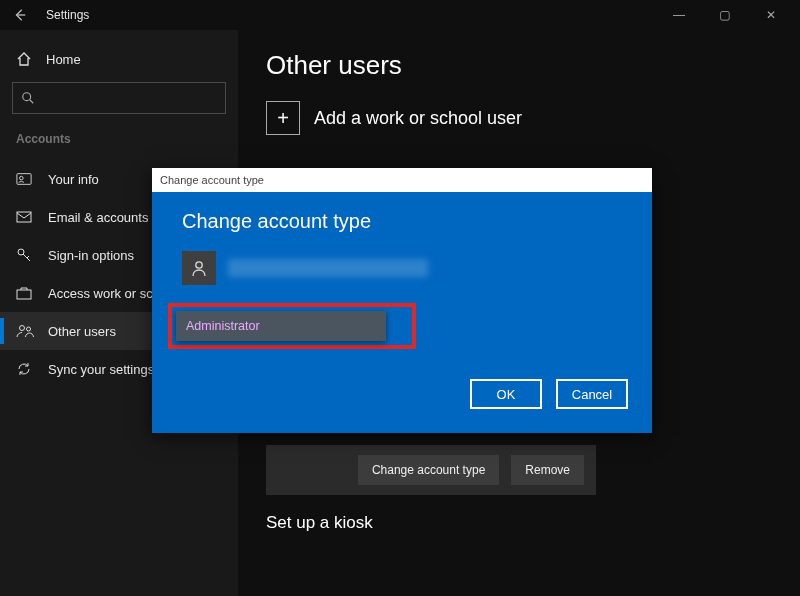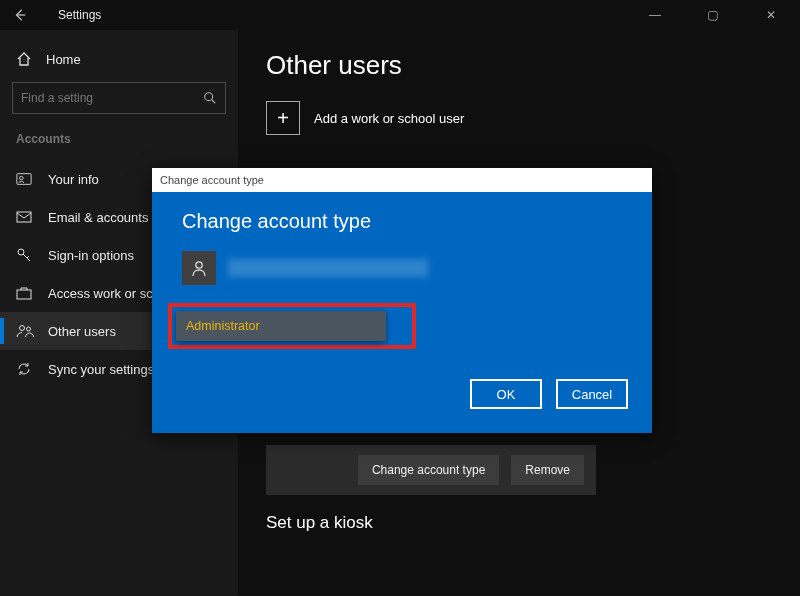--- a/index.html
+++ b/index.html
@@ -1,19 +1,19 @@
 <!DOCTYPE html>
 <html><head>
 <meta charset="utf-8">
 <style>
   * { box-sizing: border-box; margin: 0; padding: 0; font-family: "Segoe UI", Tahoma, sans-serif; }
   html, body { width: 800px; height: 596px; overflow: hidden; background: #000; color: #fff; }
   .window { position: relative; width: 800px; height: 596px; background: #0f0f0f; }
   
-  .titlebar { height: 30px; display: flex; align-items: center; padding: 0 6px; font-size: 12px; color: #e8e8e8; gap: 12px; }
+  .titlebar { height: 30px; display: flex; align-items: center; padding: 0 6px; font-size: 12px; color: #e8e8e8; }
   .titlebar .back { width: 28px; display: flex; justify-content: center; cursor: pointer; color:#bbb;}
   .titlebar .title { margin-left: 12px; }
   .titlebar .spacer { flex: 1; }
   .winbtn { width: 46px; height: 30px; display: flex; align-items: center; justify-content: center; color: #aaa; }
   
   .sidebar { position: absolute; left: 0; top: 30px; width: 238px; bottom: 0; background: #191919; padding-top: 10px; }
   .home-row, .sb-item { display: flex; align-items: center; height: 38px; padding: 0 16px; font-size: 13px; color: #e8e8e8; gap: 14px; cursor: pointer; }
   .search-wrap { margin: 4px 12px 12px 12px; height: 32px; border: 1px solid #4a4a4a; display: flex; align-items: center; padding: 0 8px; }
   .search-wrap input { flex: 1; background: transparent; border: none; outline: none; color: #ccc; font-size: 12px; }
   .search-wrap .sicon { color: #aaa; font-size: 13px; }
@@ -33,21 +33,21 @@
   
   .dialog { position: absolute; left: 152px; top: 168px; width: 500px; background: #0067c0; color: #fff; box-shadow: 0 4px 18px rgba(0,0,0,.6); }
   .dlg-title { height: 24px; background: #fff; color: #444; font-size: 11px; display: flex; align-items: center; padding: 0 8px; }
   .dlg-body { padding: 18px 30px 10px 30px; }
   .dlg-h { font-size: 20px; font-weight: 400; margin-bottom: 18px; }
   .avatar-row { display: flex; align-items: center; gap: 12px; margin-bottom: 18px; }
   .avatar { width: 34px; height: 34px; background: #3f3f3f; display:flex; align-items:center; justify-content:center; }
   .blurred { width: 200px; height: 18px; background: rgba(255,255,255,.18); filter: blur(3px); border-radius: 2px; }
   .highlight-box { border: 4px solid #e02828; padding: 4px; width: 248px; margin-left: -14px; margin-bottom: 16px;}
   .dropdown { width: 210px; background: #1f2f3e; box-shadow: 0 2px 6px rgba(0,0,0,.5); }
-  .dd-item { height: 30px; display: flex; align-items: center; padding: 0 10px; font-size: 12.5px; color: #eab308; cursor: pointer; }
+  .dd-item { height: 30px; display: flex; align-items: center; padding: 0 10px; font-size: 12.5px; color: #f0abfc; cursor: pointer; }
   .dd-item.selected { background: #4a5560; }
   .dlg-buttons { display: flex; justify-content: flex-end; gap: 14px; padding: 4px 24px 24px 0; }
   .dlg-btn { min-width: 72px; height: 30px; background: transparent; border: 2px solid #fff; color: #fff; font-size: 13px; cursor: pointer; }
   svg { display:block; }
 </style>
 </head>
 <body>
 
 <div class="window">
 
@@ -74,21 +74,20 @@
   <div class="sidebar">
     <div class="home-row">
       <span class="icon">
         <svg width="16" height="16" viewBox="0 0 16 16">
             <path d="M2 8 L8 2 L14 8 M4 7 V14 H12 V7" stroke="#ddd" stroke-width="1.3" fill="none"></path>
           </svg>
       </span>
       <span>Home</span>
     </div>
     <div class="search-wrap">
-      <input placeholder="Find a setting" style="">
       <span class="sicon">
         <svg width="14" height="14" viewBox="0 0 16 16">
             <circle cx="6.5" cy="6.5" r="4.5" stroke="#aaa" stroke-width="1.3" fill="none"></circle>
             <path d="M10 10 L14 14" stroke="#aaa" stroke-width="1.3"></path>
           </svg>
       </span>
     </div>
     <div class="category">Accounts</div>
 
     <div class="sb-item">
@@ -147,21 +146,21 @@
           </svg>
         </span>
       <span>Sync your settings</span>
     </div>
   </div>
 
   <div class="main">
     <h1>Other users</h1>
     <div class="add-row">
       <div class="plusbox">+</div>
-      <div style="font-size:13px;">Add a work or school user</div>
+      <div style="font-size:18px;">Add a work or school user</div>
     </div>
 
     <div class="user-actions">
       <button class="graybtn">Change account type</button>
       <button class="graybtn">Remove</button>
     </div>
 
     <div class="kiosk">
       <h2>Set up a kiosk</h2>
 

